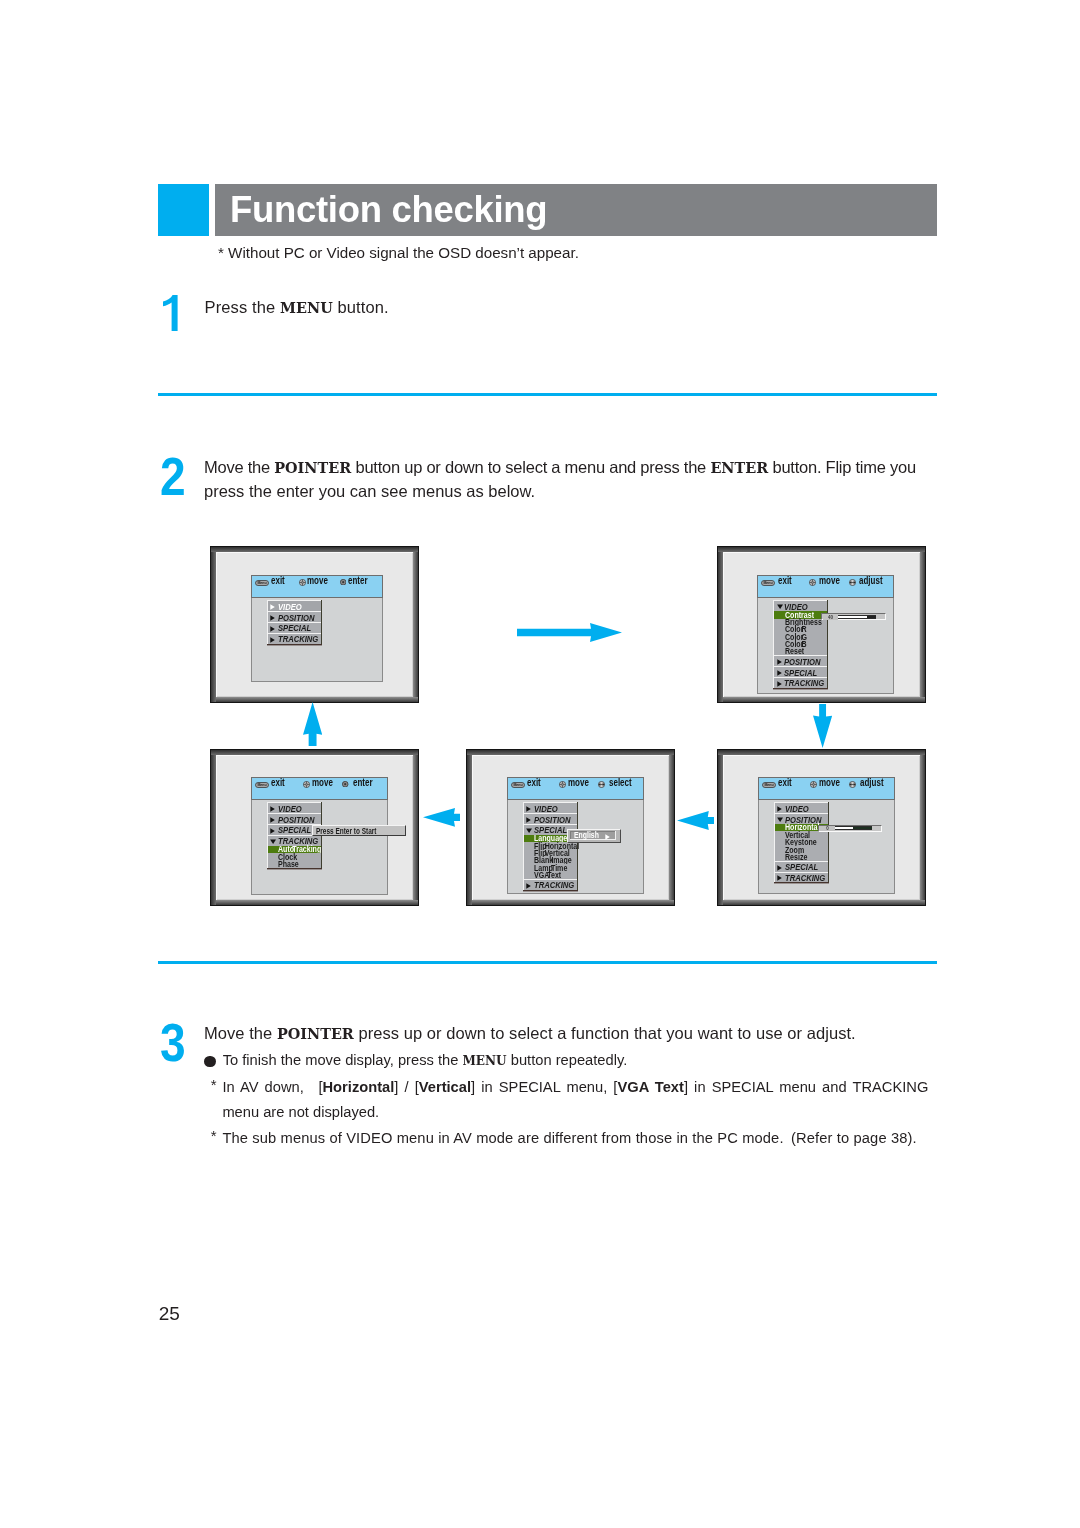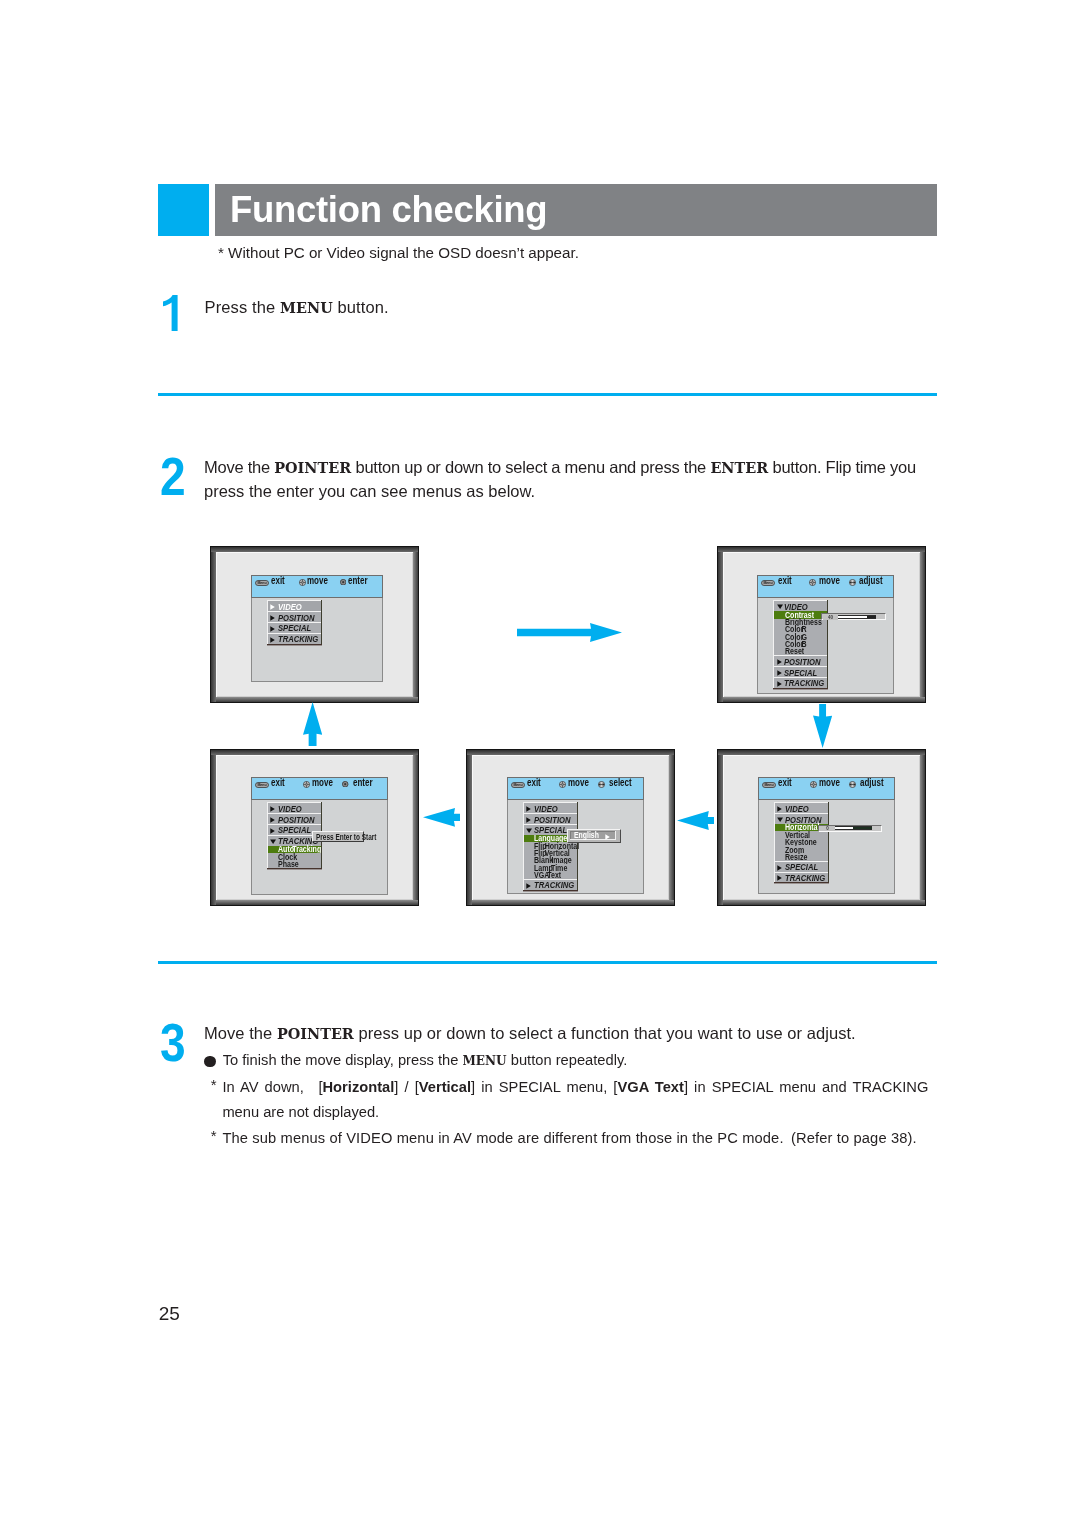--- a/index.html
+++ b/index.html
@@ -540,21 +540,21 @@
                   <span>Auto Tracking</span>
                 </div>
                 <div class="sub">
                   <span>Clock</span>
                 </div>
                 <div class="sub">
                   <span>Phase</span>
                 </div>
               </div>
             </div>
-            <div class="btnw" style="left: 60.6px; top: 31px; width: 52px;">
+            <div class="btnw" style="left: 60.6px; top: 25px; width: 94px;">
               <span>Press Enter to Start</span>
             </div>
           </div>
         </div>
       </div>
       <div class="arrow" style="left: 516.6px; top: 622.5px; width: 105px; height: 19px;"><svg width="105" height="19" viewBox="0 0 105 19">
           <path d="M0,5.8 L74,5.8 L73,0 L105,9.5 L73,19 L74,13.2 L0,13.2 Z" fill="#00AEEF"></path>
         </svg></div>
       <div class="arrow" style="left: 812.6px; top: 703.9px; width: 19.2px; height: 44px;"><svg width="19.2" height="44" viewBox="0 0 19.2 44">
           <path d="M6.1499999999999995,0 L6.1499999999999995,12.600000000000001 L0,11.600000000000001 L9.6,44 L19.2,11.600000000000001 L13.05,12.600000000000001 L13.05,0 Z" fill="#00AEEF"></path>

